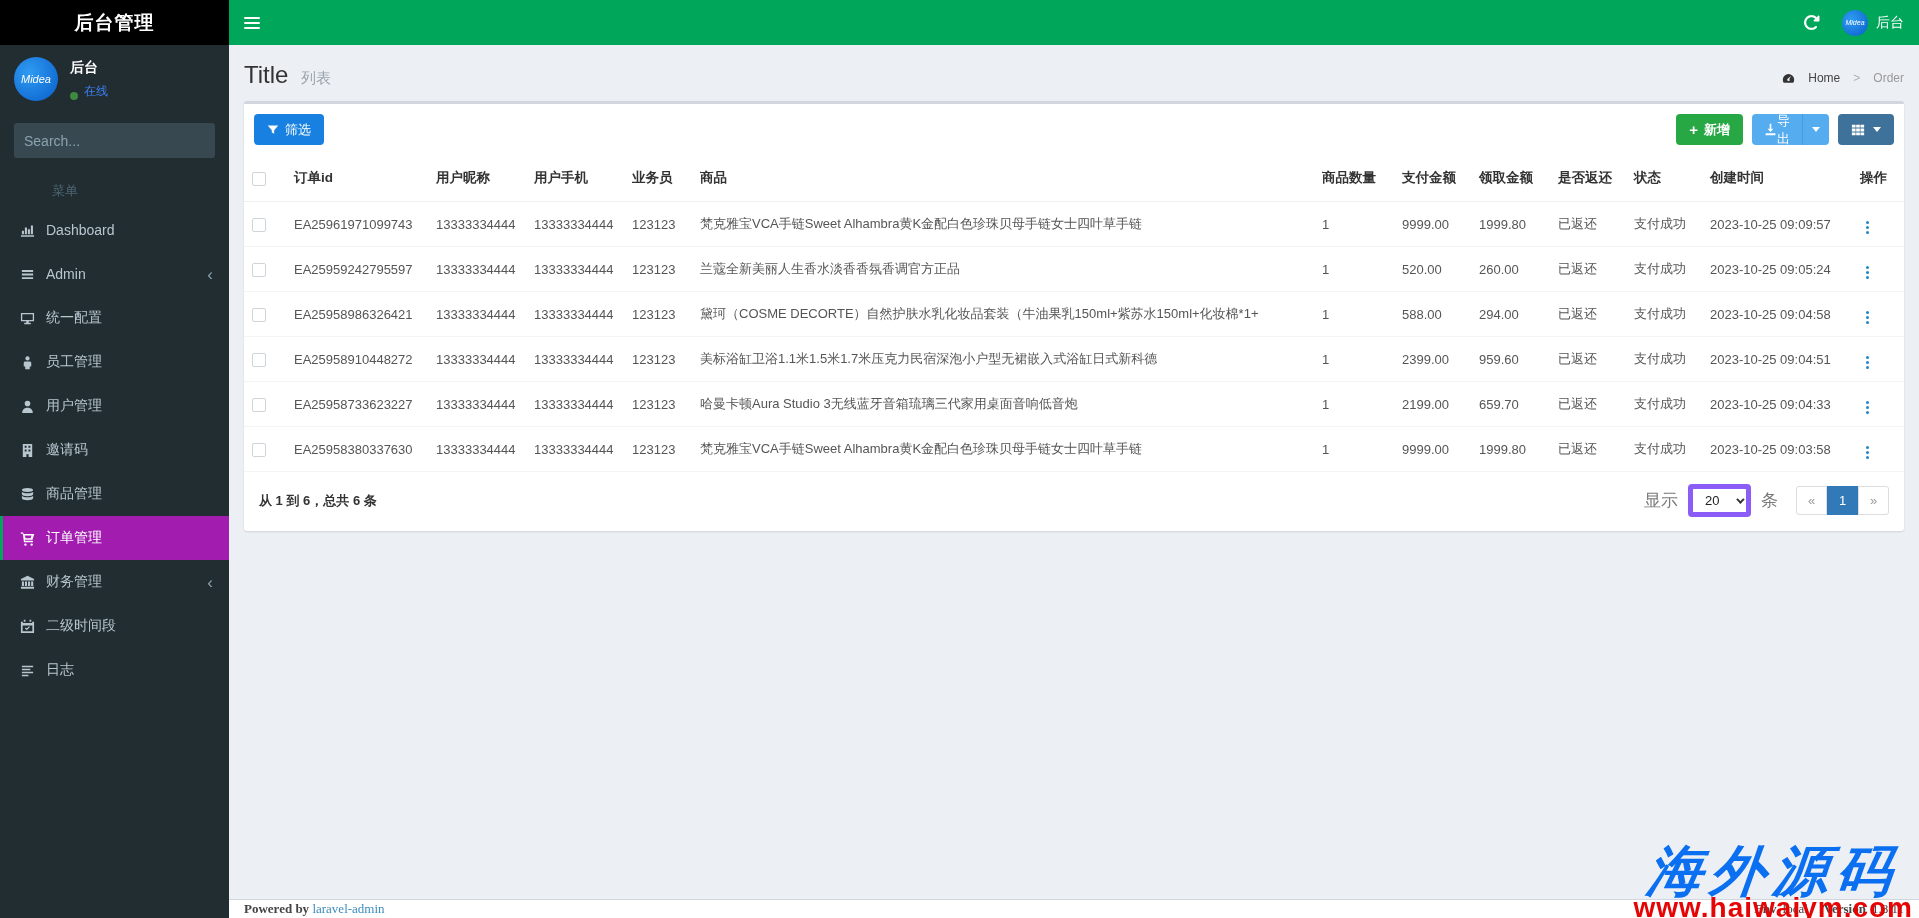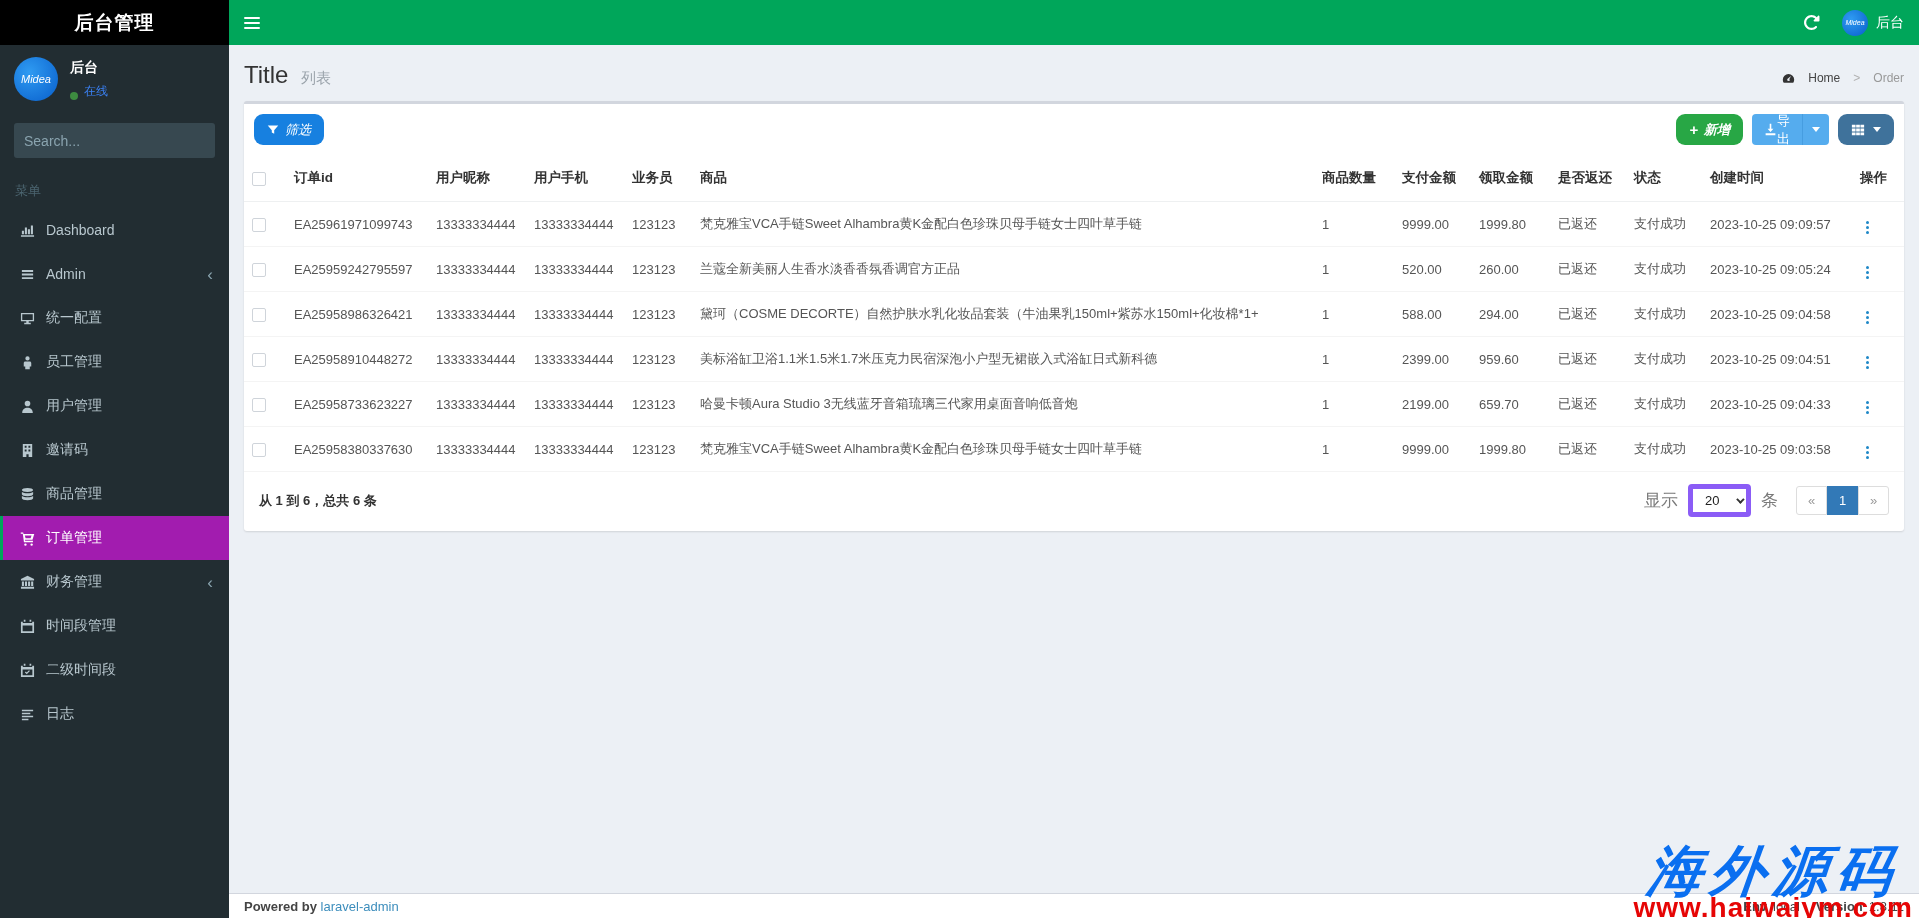--- a/index.html
+++ b/index.html
@@ -28,21 +28,21 @@
     color:#fff; font-size:11px; font-style:italic; display:flex; align-items:center; justify-content:center; flex:0 0 44px; }
   .user-name { color:#fff; font-size:14px; font-weight:bold; margin-bottom:6px; }
   .user-status { color:#3b82f6; font-size:12px; display:flex; align-items:flex-end; gap:6px; }
   .dot-online { width:8px; height:8px; border-radius:50%; background:#3d8b40; display:inline-block; }
   .sidebar-search { margin:10px 14px 14px; background:#374850; border-radius:3px; height:35px;
     display:flex; align-items:center; padding:0 10px; }
   .sidebar-search input { flex:1; background:transparent; border:none; outline:none; color:#ccc; font-size:14px;
     font-family:inherit; }
   .sidebar-search input::placeholder { color:#8aa4af; }
   .search-btn { width:16px; height:16px; color:#8aa4af; cursor:pointer; }
-  .menu-header { color:#4b646f; font-size:13px; padding:10px 15px 8px; }
+  .menu-header { color:#4b646f; font-size:13px; padding:10px 15px 8px;margin-left:37px; }
   .menu-item { height:44px; display:flex; align-items:center; gap:10px; padding:0 12px 0 15px;
     color:#b8c7ce; font-size:14px; cursor:pointer; border-left:3px solid transparent; }
   .menu-item.active { background:#a21caf; color:#fff; border-left-color:#00a65a; }
   .mi-icon { width:18px; height:16px; flex:0 0 18px; display:flex; align-items:center; justify-content:center; }
   .mi-icon svg { width:15px; height:15px; }
   .mi-label { flex:1; }
   .mi-arrow { font-size:17px; color:#8aa4af; line-height:1; padding-right:4px; }
 
   
   .content-wrapper { position:absolute; top:45px; left:229px; right:0; bottom:33px; background:#ecf0f5; overflow:hidden; }
@@ -51,22 +51,22 @@
   .page-subtitle { font-size:15px; color:#9aa3ab; margin-left:8px; }
   .breadcrumb { display:flex; align-items:center; gap:13px; font-size:12px; color:#444; padding-bottom:4px; }
   .breadcrumb .bc-icon { width:13px; height:13px; color:#333; }
   .bc-sep { color:#b0b0b0; }
   .bc-current { color:#999; }
   .bc-home { cursor:pointer; }
 
   .box { margin:0 15px; background:#fff; border-top:3px solid #d2d6de; border-radius:3px;
     box-shadow:0 1px 2px rgba(0,0,0,.12); }
   .box-header { display:flex; align-items:center; justify-content:space-between; padding:10px; }
-  .btn { display:inline-flex; align-items:center; gap:6px; border:none; border-radius:9px; color:#fff;
-    font-size:13px; padding:0 13px; height:31px; cursor:pointer; font-family:inherit;font-style:italic; }
+  .btn { display:inline-flex; align-items:center; gap:6px; border:none; border-radius:4px; color:#fff;
+    font-size:13px; padding:0 13px; height:31px; cursor:pointer; font-family:inherit; }
   .btn svg { width:12px; height:12px; }
   .btn-filter { background:#1780e0; }
   .btn-add { background:#28a745; font-weight:bold; }
   .btn-add .plus { font-size:15px; font-weight:bold; line-height:1; }
   .btn-group-right { display:flex; align-items:center; gap:9px; }
   .split-btn { display:inline-flex; height:31px; border-radius:4px; overflow:hidden; }
   .split-main { background:#55acee; color:#fff; font-size:13px; display:flex; align-items:center; gap:0;
     padding:0 12px; cursor:pointer; border-right:1px solid #429e0; border-right:1px solid #469de0; }
   .split-caret { background:#55acee; width:26px; display:flex; align-items:center; justify-content:center; cursor:pointer; }
   .caret-down { width:0; height:0; border-left:4px solid transparent; border-right:4px solid transparent;
@@ -93,23 +93,23 @@
   .pp-select-wrap .sel-caret { position:absolute; right:9px; width:6px; height:6px; border-right:2px solid #333;
     border-bottom:2px solid #333; transform:rotate(45deg) translateY(-2px); pointer-events:none; }
   .pagination { display:inline-flex; margin-left:8px; }
   .page-btn { min-width:31px; height:29px; display:flex; align-items:center; justify-content:center;
     border:1px solid #ddd; background:#fff; color:#999; font-size:13px; cursor:pointer; }
   .page-btn:first-child { border-radius:3px 0 0 3px; }
   .page-btn:last-child { border-radius:0 3px 3px 0; }
   .page-btn.active { background:#3279b7; border-color:#3279b7; color:#fff; }
 
   
-  .main-footer { position:absolute; left:229px; right:0; bottom:0; height:25px; background:#fff;
+  .main-footer { position:absolute; left:229px; right:0; bottom:0; height:19px; background:#fff;
     border-top:1px solid #d2d6de; display:flex; align-items:center; justify-content:space-between;
-    padding:0 15px; font-size:13px; color:#444; z-index:5; }
+    padding:0 15px; font-size:13px; color:#444; z-index:5;font-family:Liberation Serif, serif; }
   .main-footer a { color:#3c8dbc; text-decoration:none; cursor:pointer; }
   .footer-env { display:flex; gap:6px; color:#444; }
   .footer-env b { margin-left:10px; }
 
   
   .watermark { position:absolute; right:6px; bottom:-4px; z-index:50; text-align:center; pointer-events:none; line-height:1; }
   .wm-cn { font-family:"DejaVu Serif","Liberation Serif",serif; font-style:italic; font-weight:bold;
     font-size:55px; color:#0a6ff0; letter-spacing:8px; transform:skewX(-6deg); }
   .wm-url { font-size:28px; font-weight:bold; color:#e60505; margin-top:-4px; letter-spacing:1px; }
 
@@ -239,29 +239,20 @@
 
   </div>
       <div class="menu-item">
     <span class="mi-icon">
           <svg viewBox="0 0 16 16" fill="currentColor">
             <path d="M8 .8l7 3.4v1.6H1V4.2L8 .8zM2 6.8h2.2v4.8H2zM5.3 6.8h2.2v4.8H5.3zM8.6 6.8h2.2v4.8H8.6zM11.9 6.8h2.2v4.8h-2.2zM1 12.6h14v2H1z"></path>
           </svg>
         </span>
     <span class="mi-label">财务管理</span>
     <span class="mi-arrow">‹</span>
-  </div>
-      <div class="menu-item">
-    <span class="mi-icon">
-          <svg viewBox="0 0 16 16" fill="currentColor">
-            <path d="M4 .8h1.8v2H4zM10.2 .8H12v2h-1.8zM1 2.8h2v1.4h10V2.8h2V15H1V2.8zm1.8 4V13h10.4V6.8H2.8z"></path>
-          </svg>
-        </span>
-    <span class="mi-label">时间段管理</span>
-
   </div>
       <div class="menu-item">
     <span class="mi-icon">
           <svg viewBox="0 0 16 16" fill="currentColor">
             <path d="M4 .8h1.8v2H4zM10.2 .8H12v2h-1.8zM1 2.8h2v1.4h10V2.8h2V15H1V2.8zm1.8 4V13h10.4V6.8H2.8zm4.4 5.2-2-2 1-1 1 1 2.4-2.4 1 1-3.4 3.4z"></path>
           </svg>
         </span>
     <span class="mi-label">二级时间段</span>
 
   </div>

